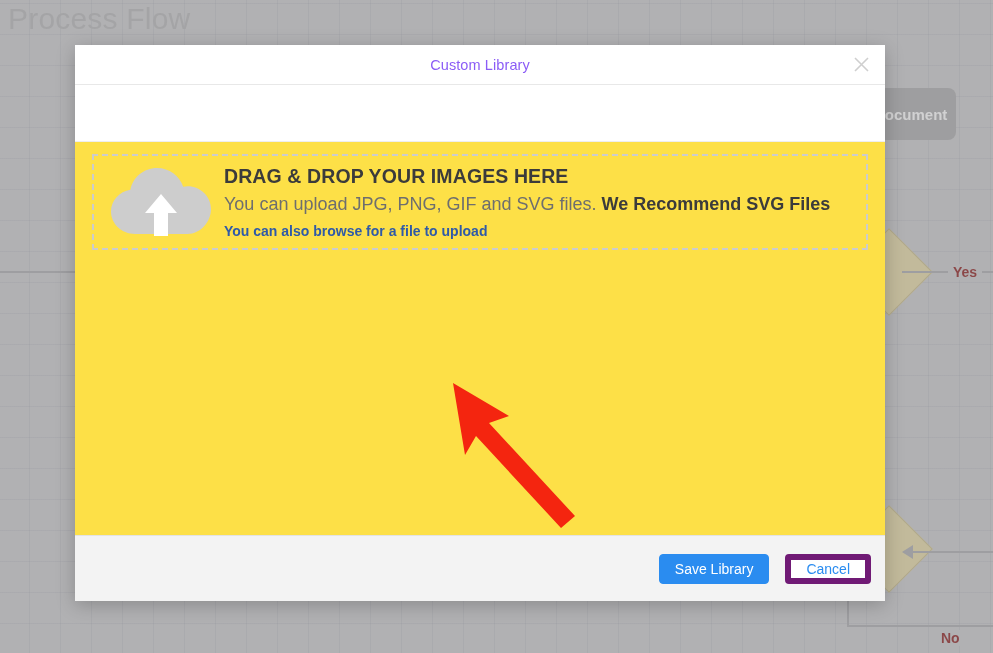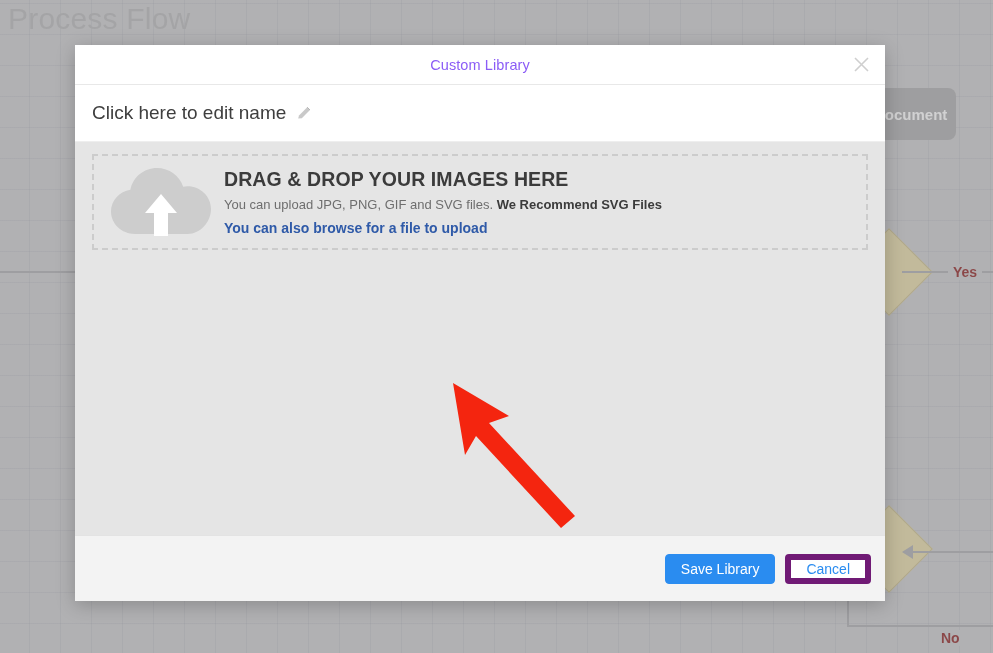--- a/index.html
+++ b/index.html
@@ -190,21 +190,21 @@
     color: #333;
   }
   #permission-select-value { white-space: nowrap; }
 
   
   #modal-body {
     flex: 1;
     padding: 12px 17px 0 17px;
     box-sizing: border-box;
     position: relative;
-    background: #e5e5e5;
+    background: #fde047;
   }
 
   #dropzone {
     height: 96px;
     border: 2px dashed #cccccc;
     display: flex;
     align-items: center;
     padding-left: 8px;
     box-sizing: border-box;
     cursor: pointer;
@@ -221,21 +221,21 @@
   #dropzone-text { padding-left: 4px; }
 
   #dropzone-heading {
     font-size: 19.5px;
     font-weight: bold;
     color: #3b3b3b;
     letter-spacing: 0.1px;
     margin-bottom: 6px;
   }
   #dropzone-sub {
-    font-size: 13px;
+    font-size: 18px;
     color: #6e6e6e;
     margin-bottom: 8px;
   }
   #dropzone-sub .bold {
     font-weight: bold;
     color: #3b3b3b;
   }
   #dropzone-browse {
     font-size: 14px;
     font-weight: bold;
@@ -246,21 +246,21 @@
   
   #modal-footer {
     height: 66px;
     min-height: 66px;
     background: #f3f3f3;
     border-top: 1px solid #e3e3e3;
     display: flex;
     align-items: center;
     justify-content: flex-end;
     padding-right: 14px;
-    gap: 10px;
+    gap: 16px;
     box-sizing: border-box;
   }
   .btn {
     height: 30px;
     border-radius: 4px;
     font-size: 14px;
     display: flex;
     align-items: center;
     justify-content: center;
     cursor: pointer;
@@ -323,29 +323,20 @@
   <div id="modal-header">
     <div id="modal-title">Custom Library</div>
     <div id="modal-close">
       <svg width="17" height="17" viewBox="0 0 17 17" aria-hidden="true">
         <path d="M2 2 L15 15 M15 2 L2 15" stroke="#cfcfcf" stroke-width="1.6" fill="none"></path>
       </svg>
     </div>
   </div>
 
   <div id="name-row">
-    <div id="library-name-wrap">
-      <div id="library-name">Click here to edit name</div>
-      <span>
-        <svg id="pencil-icon" width="18" height="18" viewBox="0 0 18 18" aria-hidden="true">
-          <path d="M3.2 14.6 L4.0 11.4 L12.2 3.2 L15.0 6.0 L6.8 14.2 Z" fill="#c9c9c9"></path>
-          <path d="M12.2 3.2 L15.0 6.0" stroke="#b5b5b5" stroke-width="1" fill="none"></path>
-        </svg>
-      </span>
-    </div>
 
   </div>
 
   <div id="modal-body">
 
     <div id="dropzone">
       <div id="cloud-icon-wrap">
         <svg width="100" height="76" viewBox="0 0 100 76" aria-hidden="true">
           <path d="M24 70
                    C10.5 70 0 59.8 0 47.6

